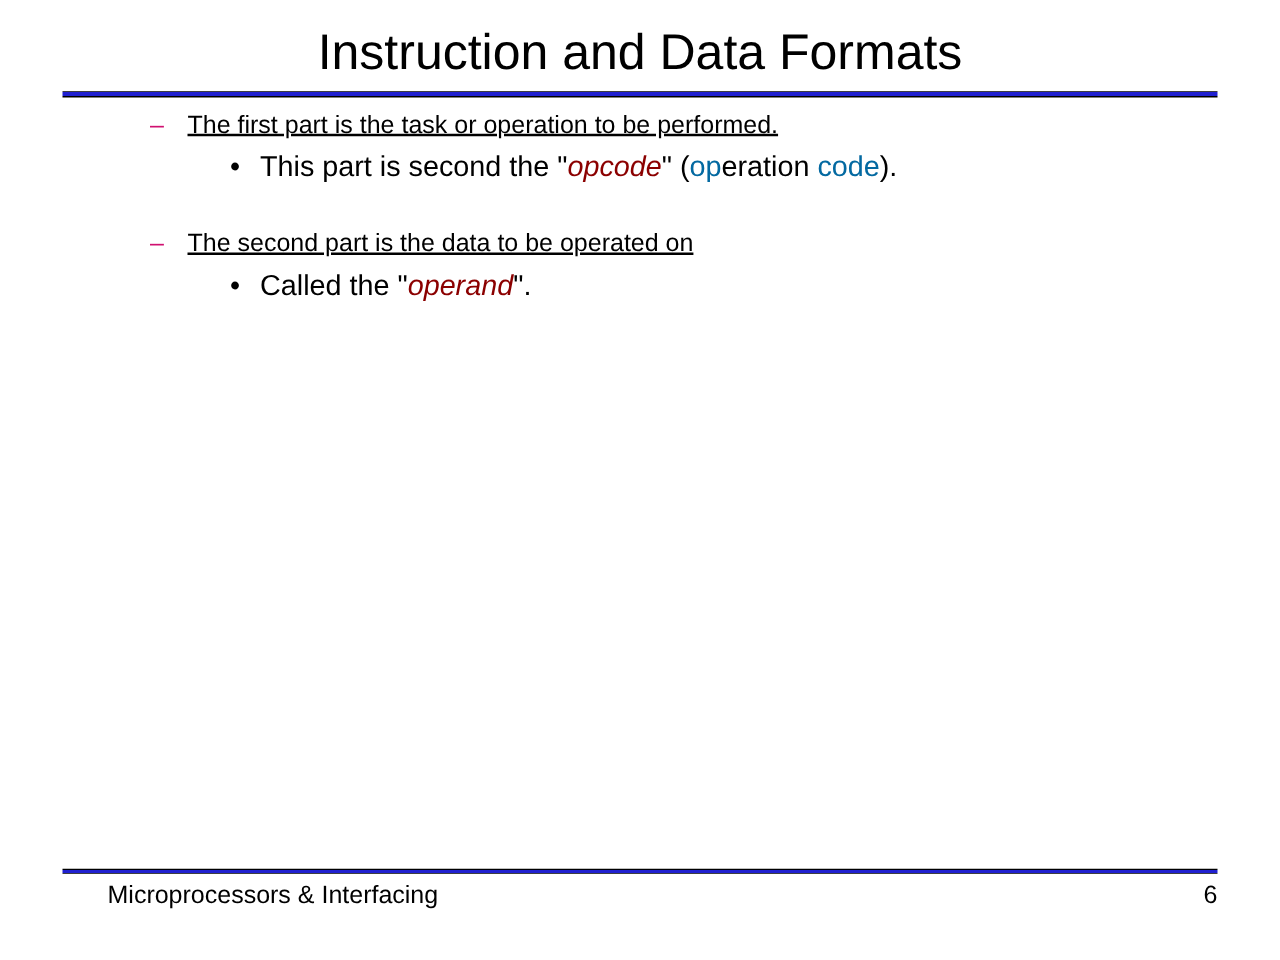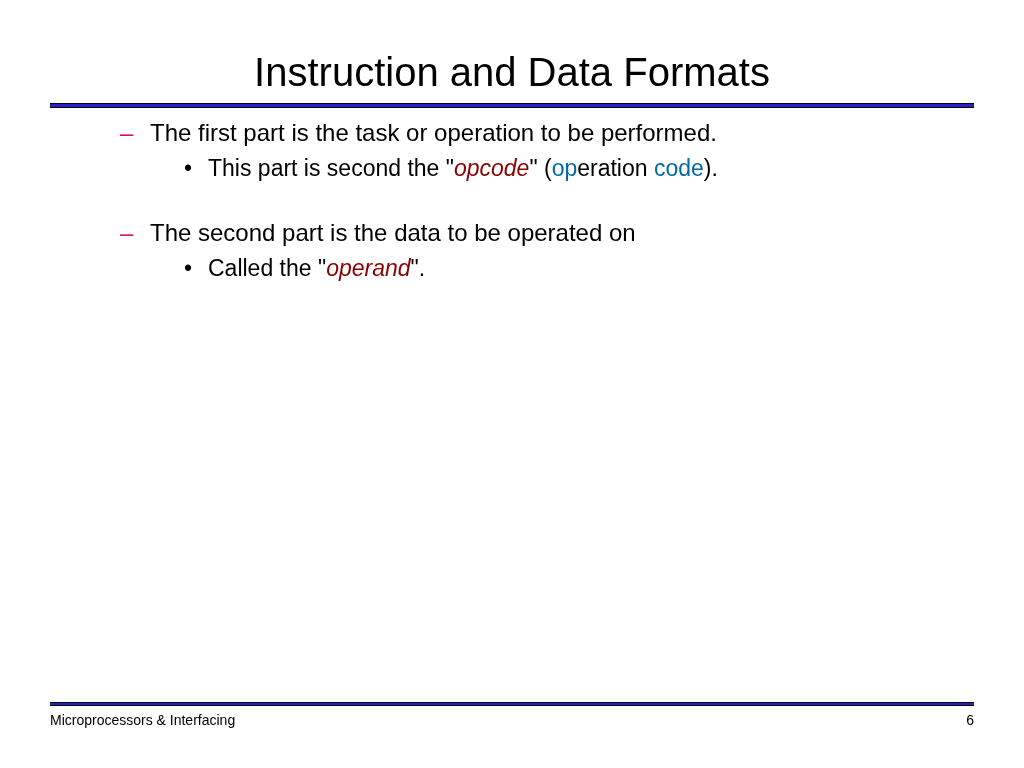--- a/index.html
+++ b/index.html
@@ -7,21 +7,21 @@
     width: 1024px;
     height: 768px;
     background: #ffffff;
     font-family: Arial, Helvetica, sans-serif;
     position: relative;
     overflow: hidden;
   }
   .slide {
     width: 100%;
     height: 100%;
-    padding: 50px 50px 40px 50px;
+    padding: 20px 50px 40px 50px;
     display: flex;
     flex-direction: column;
   }
   .title {
     font-size: 40px;
     text-align: center;
     color: #000;
     margin-bottom: 8px;
     font-weight: normal;
   }
@@ -49,26 +49,27 @@
   .bullet-l1::before {
     content: "•";
     position: absolute;
     left: 0;
     top: -3px;
     color: #8b0020;
     font-size: 36px;
   }
   .bullet-l2 {
     position: relative;
-    font-size: 24px;
+    font-size: 20px;
     color: #000;
     padding-left: 30px;
     margin-left: 30px;
     margin-bottom: 6px;
     line-height: 1.25;
+    text-decoration: underline;
   }
   .bullet-l2::before {
     content: "–";
     position: absolute;
     left: 0;
     top: 0;
     color: #d01070;
   }
   .bullet-l3 {
     position: relative;
@@ -87,23 +88,24 @@
     color: #000;
   }
   .emph { color: #8b0000; font-style: italic; }
   .uline { color: #0369a1; text-align: center; }
   .gap { height: 28px; }
   .footer {
     display: flex;
     justify-content: space-between;
     align-items: flex-end;
     font-family: "Comic Sans MS", cursive, sans-serif;
-    font-size: 14px;
+    font-size: 20px;
     color: #000;
     padding-top: 6px;
+    margin-left: 36px;
   }
 </style>
 </head>
 <body>
 
 <div class="slide">
 
   <h1 class="title">Instruction and Data Formats</h1>
   <div class="divider"></div>
 

